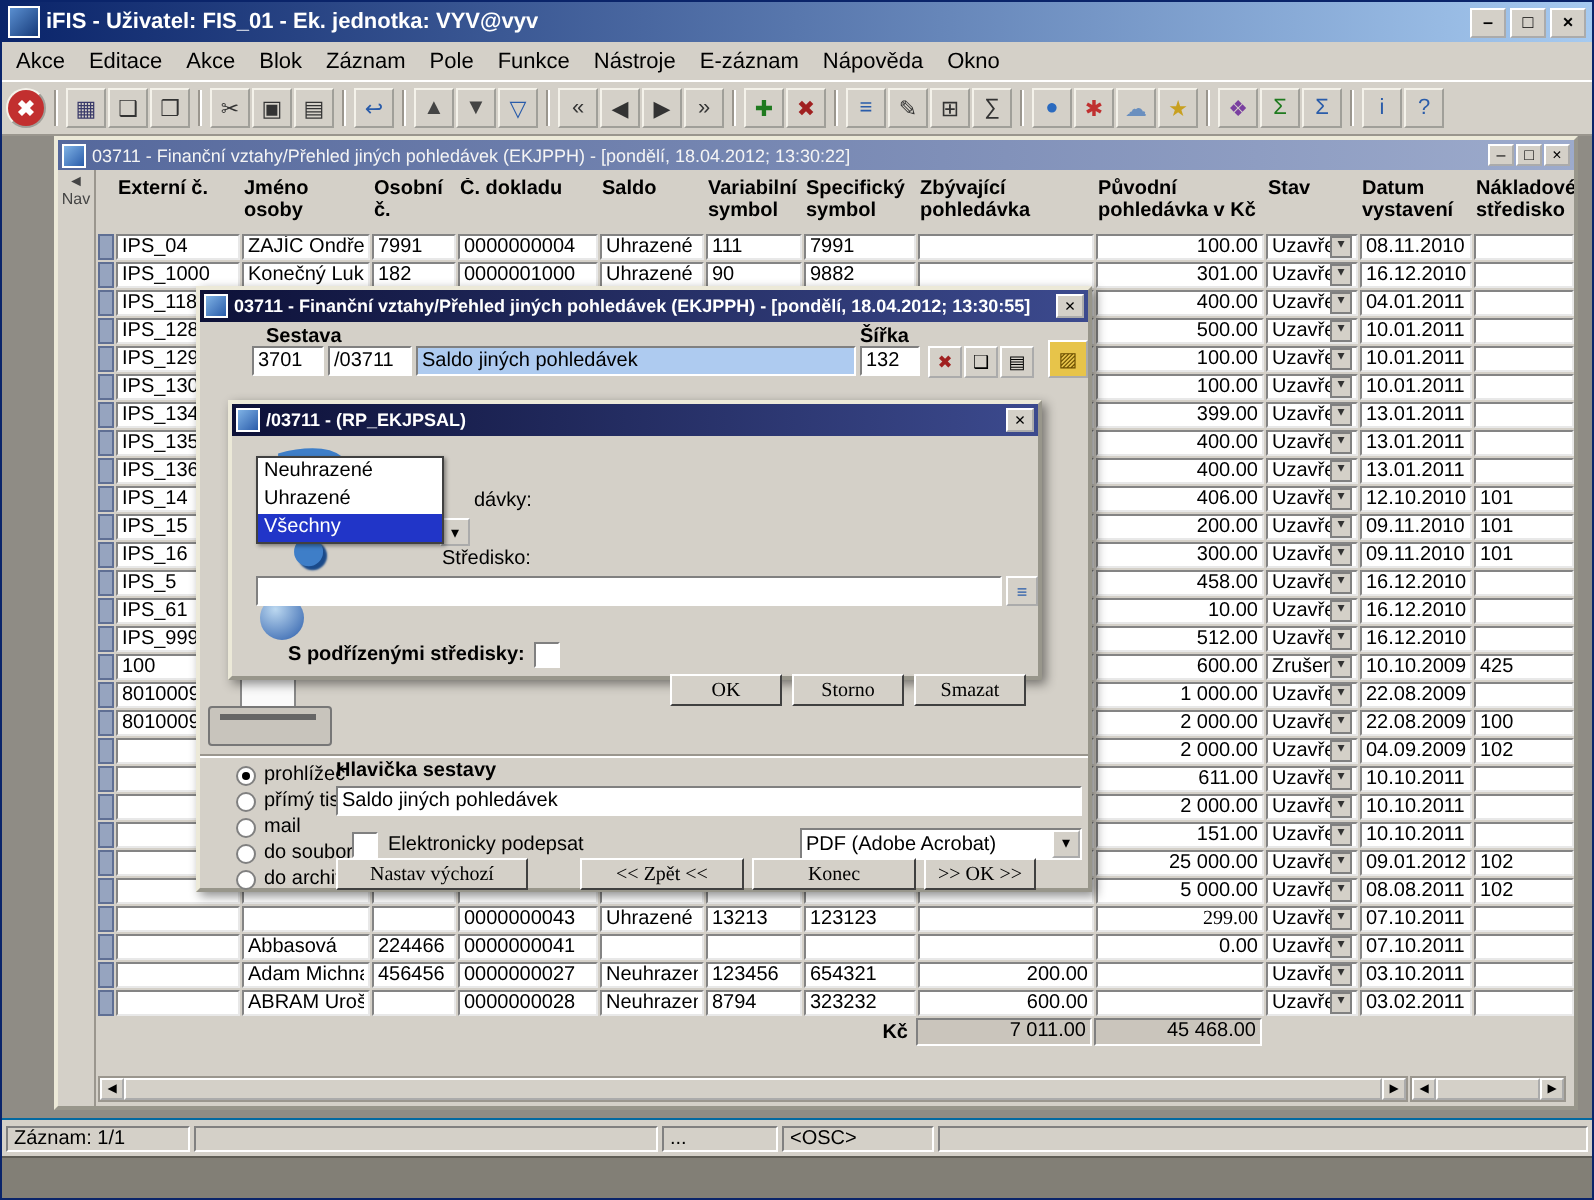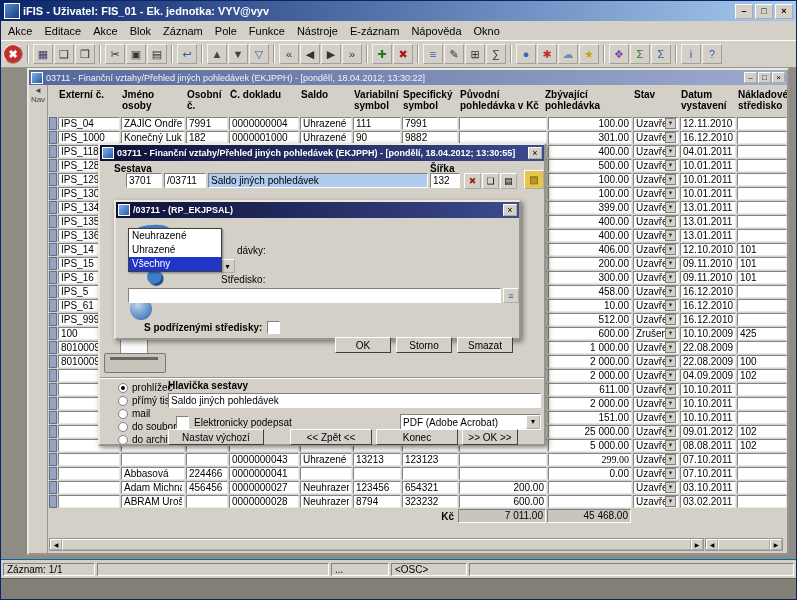--- a/index.html
+++ b/index.html
@@ -60,21 +60,21 @@
   
   .dialog { position:absolute; background:#d4d0c8; border:2px outset #ece9d8; box-shadow:2px 2px 5px rgba(0,0,0,.45); box-sizing:border-box; }
   .dlg-title { height:16px; display:flex; align-items:center; gap:3px; padding:0 2px; background:linear-gradient(to right,#0d1138,#3c4a8e); color:#fff; font-size:9px; font-weight:bold; white-space:nowrap; overflow:hidden; }
   .dlg-title-text { overflow:hidden; text-overflow:ellipsis; }
   .dlg-close { margin-left:auto; width:14px; height:12px; font-size:9px; line-height:10px; background:#d4d0c8; border:1px outset #fff; padding:0; color:#000; flex:none; font-family:inherit; }
   .dlg-body { position:relative; height:calc(100% - 16px); font-size:10px; }
   .print-dialog { left:97px; top:75px; width:448px; height:303px; z-index:10; }
   .param-dialog { left:113px; top:132px; width:407px; height:140px; z-index:20; }
 
   .field-label { position:absolute; font-size:10px; color:#000; }
-  .lbl-sestava { left:14px; top:2px; font-weight:bold; }
+  .lbl-sestava { left:33px; top:2px; font-weight:bold; }
   .lbl-sirka { left:330px; top:2px; font-weight:bold; }
   .fld { position:absolute; top:12px; height:15px; background:#fff; border:1px solid; border-color:#808080 #fff #fff #808080; font-size:10px; line-height:13px; padding:0 2px; box-sizing:border-box; overflow:hidden; white-space:nowrap; }
   .fld-code1 { left:26px; width:36px; }
   .fld-code2 { left:64px; width:42px; }
   .fld-name { left:108px; width:220px; background:#aecbf0; }
   .fld-sirka { left:330px; width:30px; }
   .mini-btn { position:absolute; top:12px; width:17px; height:16px; padding:0; font-size:9px; background:#d4d0c8; border:1px outset #fff; font-family:inherit; }
   .yellow-btn { position:absolute; left:424px; top:9px; width:20px; height:19px; background:#e7c44a; border:1px outset #fff; color:#6b4e00; font-size:10px; padding:0; font-family:inherit; }
   .print-hr { position:absolute; left:0; top:216px; width:100%; border-top:1px solid #9a968e; border-bottom:1px solid #fff; }
   .printer-graphic { position:absolute; left:2px; top:178px; width:66px; height:40px; }
@@ -88,21 +88,21 @@
   .radio-label { font-size:10px; }
   .lbl-hlavicka { left:68px; top:219px; font-weight:bold; }
   .txt { position:absolute; background:#fff; border:1px solid; border-color:#808080 #fff #fff #808080; font-size:10px; font-family:inherit; padding:0 2px; box-sizing:border-box; }
   .header-input { left:68px; top:232px; width:373px; height:15px; }
   .sign-row { position:absolute; left:76px; top:255px; display:flex; gap:5px; align-items:center; }
   .checkbox { width:11px; height:11px; background:#fff; border:1px solid; border-color:#808080 #fff #fff #808080; display:inline-block; flex:none; }
   .format-combo { position:absolute; left:300px; top:253px; width:141px; height:16px; background:#fff; border:1px solid; border-color:#808080 #fff #fff #808080; display:flex; align-items:center; box-sizing:border-box; }
   .format-text { flex:1; font-size:10px; padding:0 2px; white-space:nowrap; overflow:hidden; }
   .format-arrow { width:14px; height:14px; background:#d4d0c8; border:1px outset #fff; font-size:8px; text-align:center; line-height:12px; padding:0; flex:none; font-family:inherit; }
   .print-btn-row { position:absolute; left:68px; top:268px; display:flex; }
-  .btn { height:16px; background:#d4d0c8; border:1px solid; border-color:#fff #404040 #404040 #fff; font-size:10px; font-family:Liberation Sans, sans-serif; padding:0 4px; color:#000; }
+  .btn { height:16px; background:#d4d0c8; border:1px solid; border-color:#fff #404040 #404040 #fff; font-size:10px; font-family:Liberation Serif, serif; padding:0 4px; color:#000; }
   .b-nastav { width:96px; margin-right:26px; }
   .b-zpet { width:82px; margin-right:4px; }
   .b-konec { width:82px; margin-right:4px; }
   .b-ok { width:56px; }
 
   
   .qgraphic { position:absolute; left:6px; top:8px; width:86px; height:104px; }
   .qmark { position:absolute; left:12px; top:-16px; font-size:78px; font-weight:bold; font-family:"DejaVu Serif", serif; color:#3e7ec8; text-shadow:2px 2px 1px #1a4a8a; }
   .qdot { position:absolute; left:8px; top:72px; width:22px; height:22px; border-radius:50%; background:radial-gradient(circle at 35% 30%,#bcd8f0,#2a5caa); }
   .dd-list { position:absolute; left:12px; top:10px; width:92px; background:#fff; border:1px solid #404040; box-shadow:1px 1px 2px rgba(0,0,0,.4); z-index:5; }
@@ -217,24 +217,24 @@
               <div class="rec-spacer"></div>
               <div class="th" style="width: 62px;">Externí č.</div>
               <div class="th" style="width: 64px;">Jméno osoby</div>
               <div class="th" style="width: 42px;">Osobní č.</div>
               <div class="th" style="width: 70px;">Č. dokladu</div>
               <div class="th" style="width: 52px;">Saldo</div>
               <div class="th" style="width: 48px;">Variabilní
 symbol</div>
               <div class="th" style="width: 56px;">Specifický
 symbol</div>
+              <div class="th" style="width: 88px;">Zbývající
+pohledávka</div>
               <div class="th" style="width: 84px;">Původní
 pohledávka v Kč</div>
-              <div class="th" style="width: 88px;">Zbývající
-pohledávka</div>
               <div class="th" style="width: 46px;">Stav</div>
               <div class="th" style="width: 56px;">Datum
 vystavení</div>
               <div class="th" style="width: 50px;">Nákladové
 středisko</div>
             </div>
           <div>
               <div class="tr">
                 <div class="rec"></div>
                 <div class="td" style="width: 62px;">
@@ -262,21 +262,21 @@
                   <span class="cv"></span>
                 </div>
                 <div class="td num" style="width: 84px;">
                   <span class="cv">100.00</span>
                 </div>
                 <div class="td" style="width: 46px;">
                   <span class="cv">Uzavřen</span>
                   <span class="stav-arrow">▾</span>
                 </div>
                 <div class="td" style="width: 56px;">
-                  <span class="cv">12.11.2010</span>
+                  <span class="cv">08.11.2010</span>
                 </div>
                 <div class="td" style="width: 50px;">
                   <span class="cv"></span>
                 </div>
               </div>
               <div class="tr">
                 <div class="rec"></div>
                 <div class="td" style="width: 62px;">
                   <span class="cv">IPS_1000</span>
                 </div>

